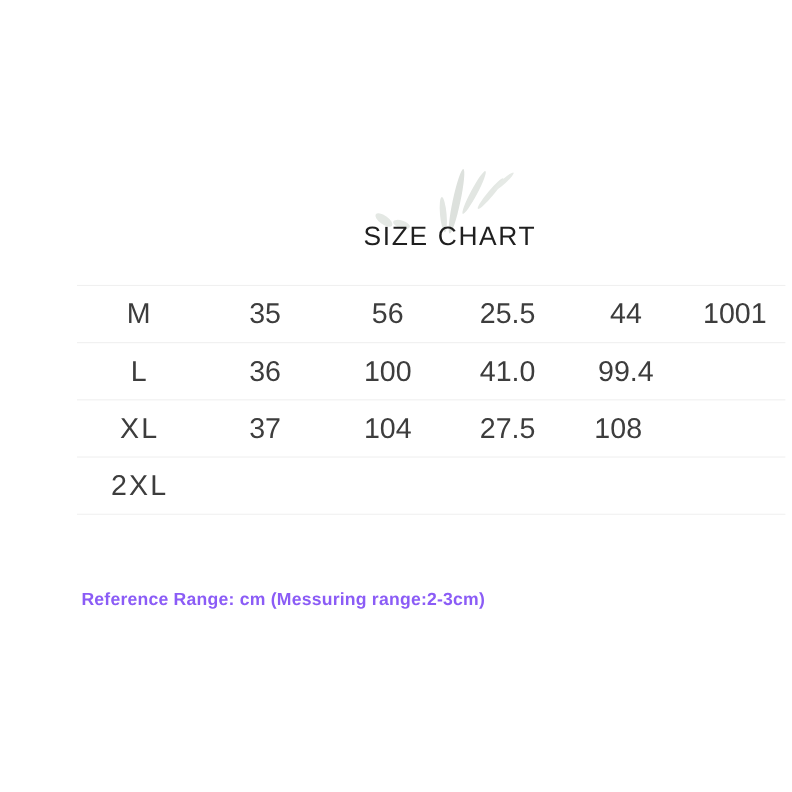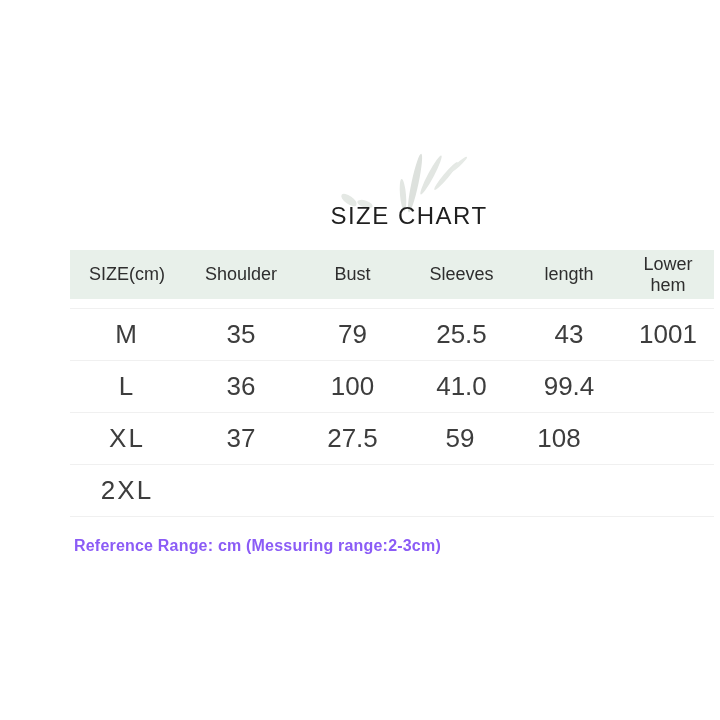--- a/index.html
+++ b/index.html
@@ -102,53 +102,45 @@
     <ellipse cx="131" cy="22" rx="2" ry="12" fill="#e6eae6" transform="rotate(48 131 22)"></ellipse>
     <ellipse cx="76" cy="52" rx="3" ry="16" fill="#e2e6e2" transform="rotate(-5 76 52)"></ellipse>
     <ellipse cx="22" cy="57" rx="9" ry="4" fill="#e4e8e4" transform="rotate(35 22 57)"></ellipse>
     <ellipse cx="38" cy="61" rx="8" ry="3.5" fill="#e6eae6" transform="rotate(18 38 61)"></ellipse>
   </svg>
 
   <div class="chart-title">SIZE CHART</div>
 
   <div class="size-table">
 
-    <div class="thead">
-      <div class="cell c0">SIZE(cm)</div>
-      <div class="cell c1">Shoulder</div>
-      <div class="cell c2">Bust</div>
-      <div class="cell c3">Sleeves</div>
-      <div class="cell c4">length</div>
-      <div class="cell c5">Lower hem</div>
-    </div>
 
     <div class="tbody">
 
       <div class="trow">
         <div class="cell size c0">M</div>
         <div class="cell c1">35</div>
-        <div class="cell c2">79</div>
+        <div class="cell c2">56</div>
         <div class="cell c3">25.5</div>
-        <div class="cell c4">43</div>
+        <div class="cell c4">44</div>
         <div class="cell c5">1001</div>
       </div>
 
       <div class="trow">
         <div class="cell size c0">L</div>
         <div class="cell c1">36</div>
         <div class="cell c2">100</div>
         <div class="cell c3">41.0</div>
         <div class="cell c4">99.4</div>
       </div>
 
       <div class="trow">
         <div class="cell size c0">XL</div>
         <div class="cell c1">37</div>
+        <div class="cell c2">104</div>
         <div class="cell c3">27.5</div>
-        <div class="cell c4">59</div>
         <div class="cell c5">108</div>
       </div>
 
       <div class="trow">
         <div class="cell size c0">2XL</div>
         <div class="cell c1"></div>
         <div class="cell c2"></div>
         <div class="cell c3"></div>
         <div class="cell c4"></div>
         <div class="cell c5"></div>

